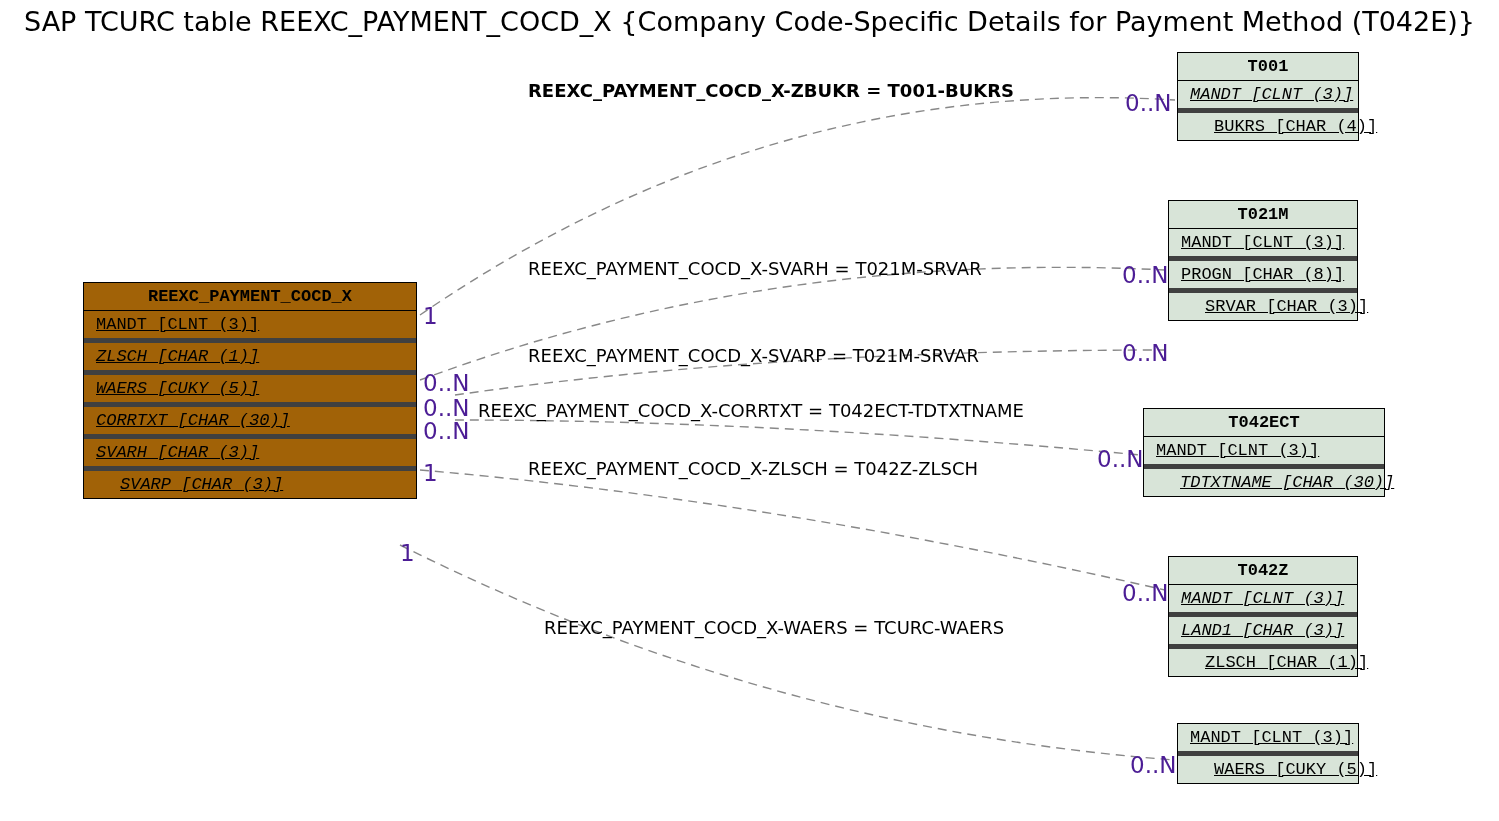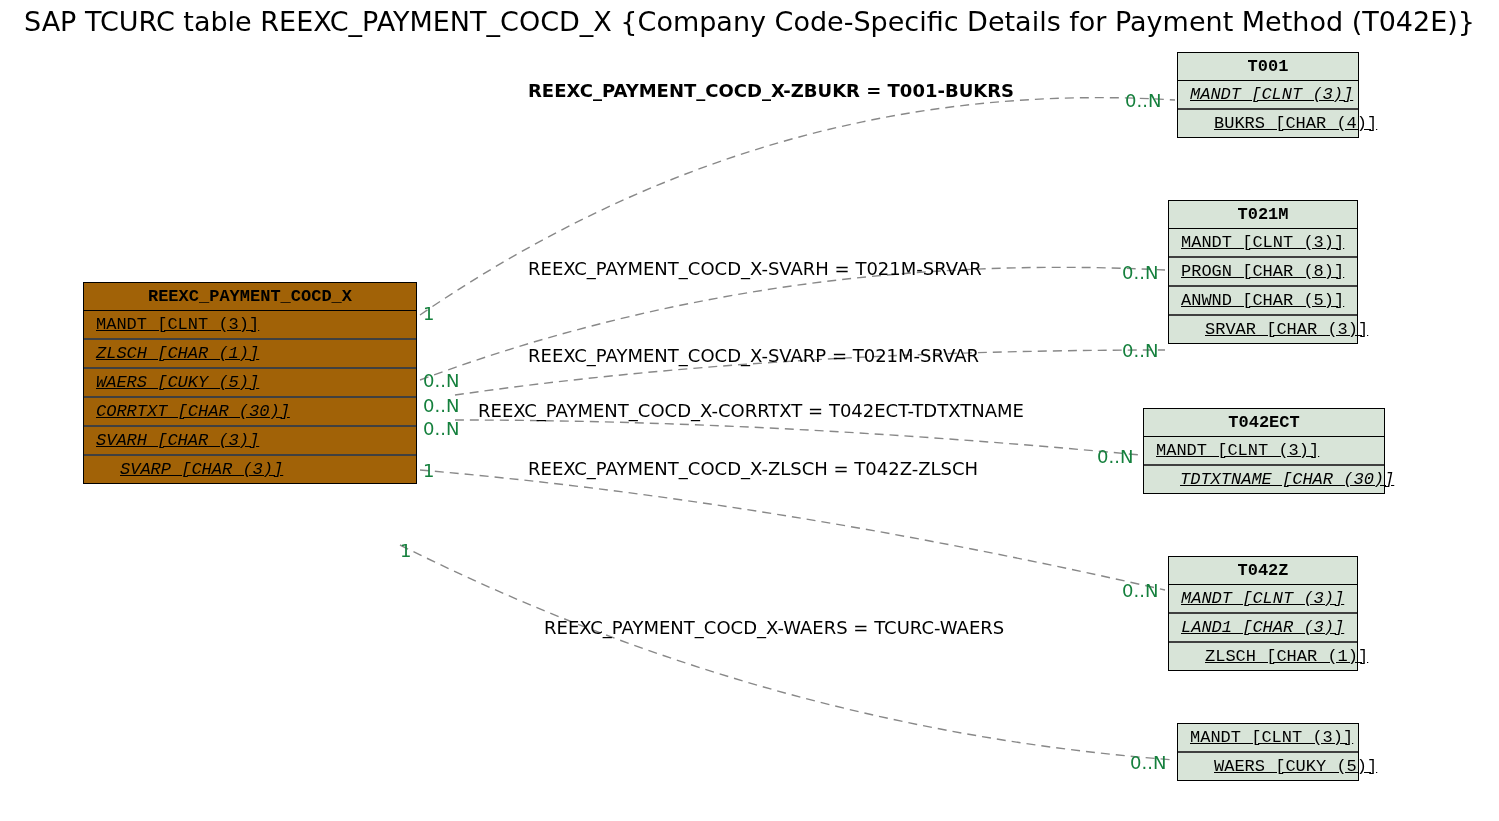--- a/index.html
+++ b/index.html
@@ -28,38 +28,38 @@
     font-family: Liberation Mono, monospace;
   }
   .entity .hdr {
     font-weight: bold;
     text-align: center;
     padding: 4px 12px;
     border-bottom: 1px solid #000;
   }
   .entity .row {
     padding: 4px 12px;
-    border-bottom: 2px solid #404040;
+    border-bottom: 5px solid #404040;
     white-space: nowrap;
   }
   .entity .row:last-child { border-bottom: none; padding-left: 36px; }
   .entity .fn { font-style: italic; text-decoration: underline; }
   .entity .fu { text-decoration: underline; }
   .orange { background: #a16207; }
   .green  { background: #d8e4d8; }
   .rel-label {
     position: absolute;
     font-size: 18px;
     color: #000;
     white-space: nowrap;
   }
   .card {
     position: absolute;
-    font-size: 18px;
-    color: #15803d;
+    font-size: 23px;
+    color: #4c1d95;
   }
   svg.lines {
     position: absolute;
     left: 0; top: 0;
     width: 1499px; height: 821px;
     pointer-events: none;
   }
   svg.lines path {
     fill: none;
     stroke: #888;
@@ -94,21 +94,20 @@
 <div class="entity green" style="left:1177px; top:52px; width:180px;">
   <div class="hdr">T001</div>
   <div class="row"><span class="fn">MANDT [CLNT (3)]</span></div>
   <div class="row"><span class="fu">BUKRS [CHAR (4)]</span></div>
 </div>
 
 <div class="entity green" style="left:1168px; top:200px; width:188px;">
   <div class="hdr">T021M</div>
   <div class="row"><span class="fu">MANDT [CLNT (3)]</span></div>
   <div class="row"><span class="fu">PROGN [CHAR (8)]</span></div>
-  <div class="row"><span class="fu">ANWND [CHAR (5)]</span></div>
   <div class="row"><span class="fu">SRVAR [CHAR (3)]</span></div>
 </div>
 
 <div class="entity green" style="left:1143px; top:408px; width:240px;">
   <div class="hdr">T042ECT</div>
   <div class="row"><span class="fu">MANDT [CLNT (3)]</span></div>
   <div class="row"><span class="fn">TDTXTNAME [CHAR (30)]</span></div>
 </div>
 
 <div class="entity green" style="left:1168px; top:556px; width:188px;">

